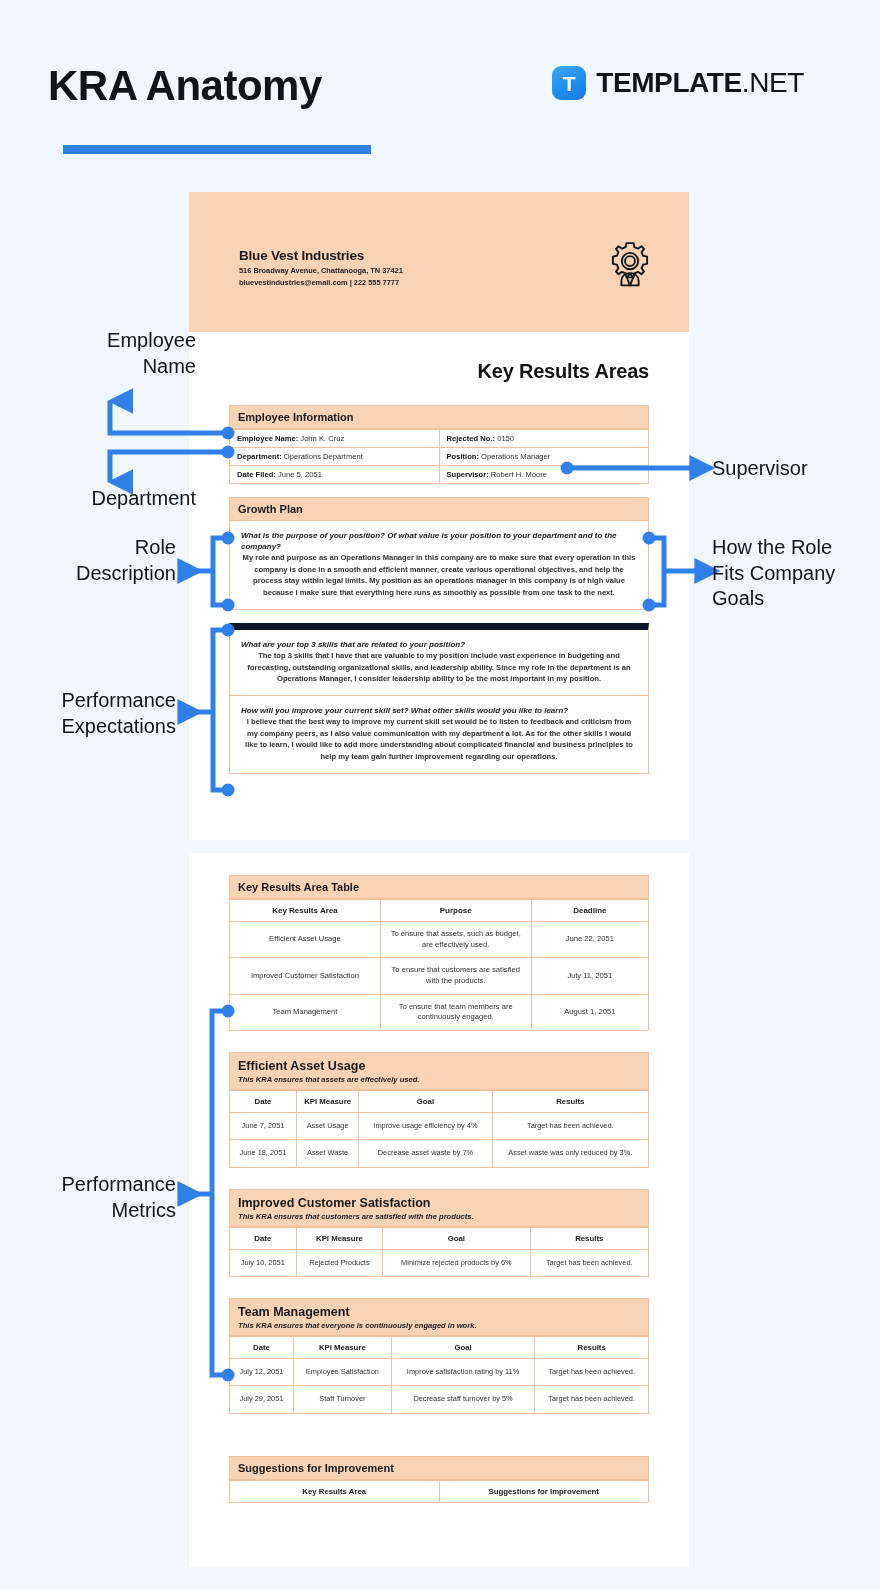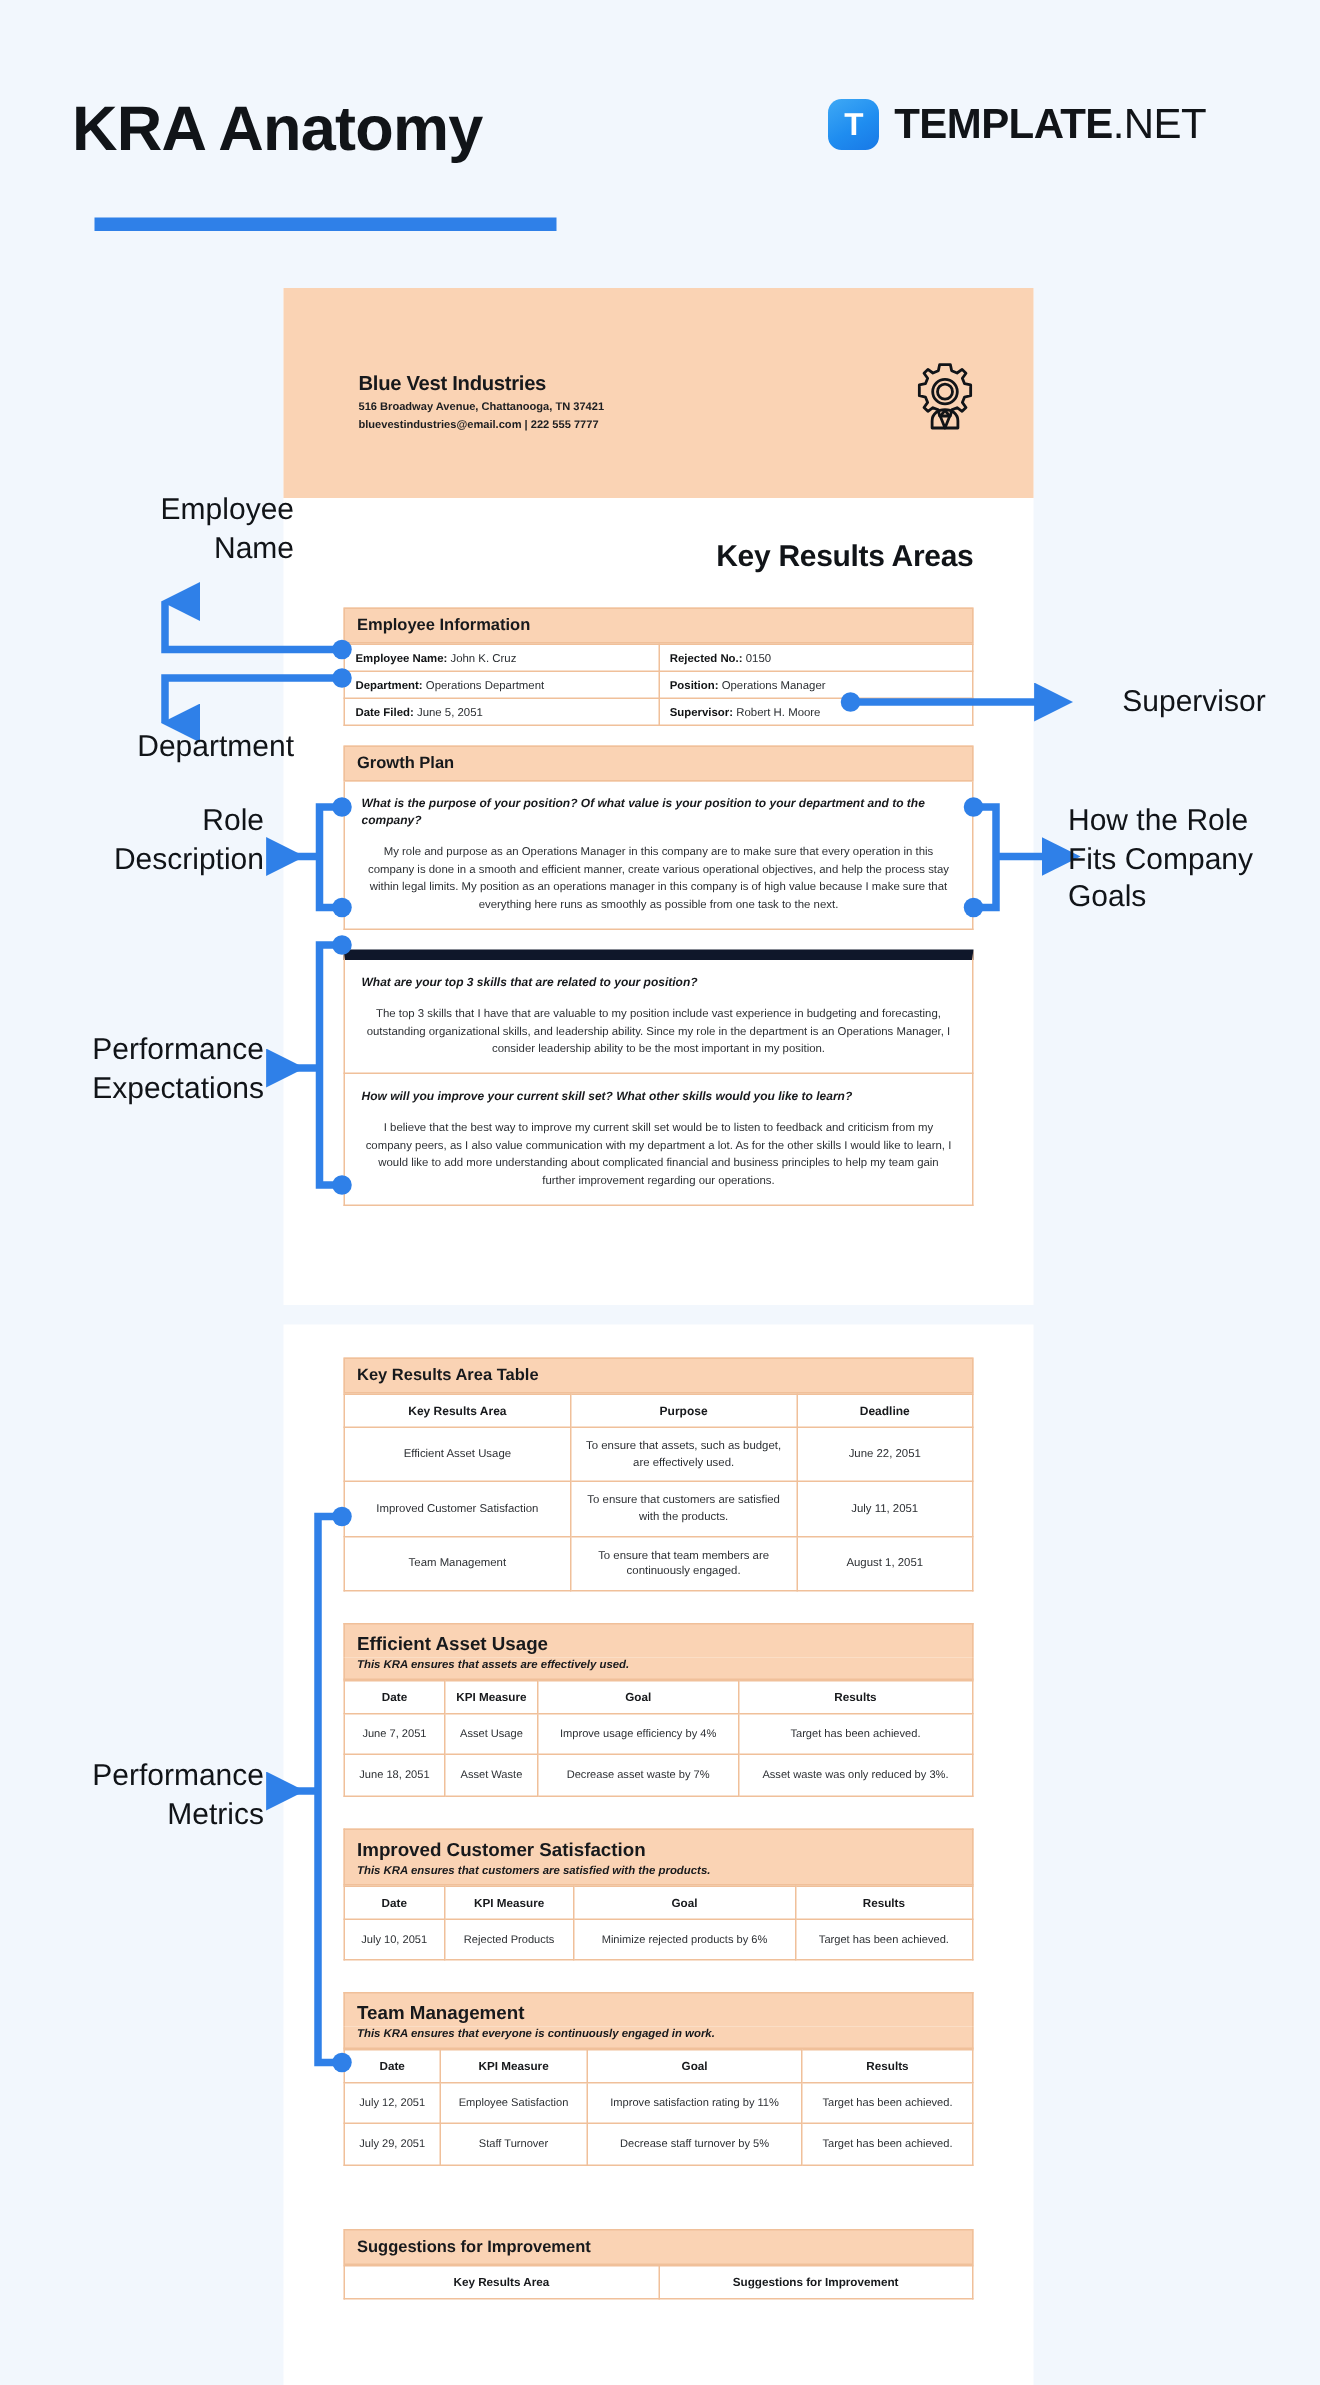--- a/index.html
+++ b/index.html
@@ -80,21 +80,21 @@
 
   table { width: 100%; border-collapse: collapse; }
   td, th { border: 1px solid #f0c09a; }
 
   .info-tbl td { font-size: 7.6px; color: #2a2d31; padding: 4px 7px; }
   .info-tbl td b { color: #101214; }
   .info-tbl td.c2 { width: 50%; }
 
   .qa-box { border: 1px solid #f0c09a; border-top: none; padding: 9px 11px 11px 11px; }
   .q { font-size: 8px; font-style: italic; font-weight: 700; color: #17191c; line-height: 1.4; }
-  .a { font-size: 7.6px; color: #2c2f33; line-height: 1.5; text-align: center; margin-top: 10px; }
+  .a { font-size: 7.6px; color: #2c2f33; line-height: 1.5; text-align: center; margin-top: 0; font-weight: bold; }
 
   .kra-tbl th { font-size: 8px; font-weight: 700; color: #17191c; padding: 6px 4px; text-align: center; }
   .kra-tbl td { font-size: 7.6px; color: #2c2f33; padding: 7px 7px; text-align: center; vertical-align: middle; line-height: 1.4; }
   .kra-tbl td.col1 { width: 36%; }
   .kra-tbl td.col2 { width: 36%; }
 
   .metric-tbl th { font-size: 7.8px; font-weight: 700; color: #17191c; padding: 6px 3px; text-align: center; }
   .metric-tbl td { font-size: 7.4px; color: #2c2f33; padding: 8px 5px; text-align: center; line-height: 1.4; margin-top: 35px; }
 
   .spacer-24 { height: 21px; }
@@ -353,14 +353,14 @@
     <circle cx="649" cy="538" r="6.5" fill="#2f80e8" stroke="none"></circle>
     <circle cx="649" cy="605" r="6.5" fill="#2f80e8" stroke="none"></circle>
   </g>
 </svg>
 
 <div class="anno-label anno-l" style="left:0; top:328px; width:196px;">Employee<br>Name</div>
 <div class="anno-label anno-l" style="left:0; top:486px; width:196px;">Department</div>
 <div class="anno-label anno-l" style="left:0; top:535px; width:176px;">Role<br>Description</div>
 <div class="anno-label anno-l" style="left:0; top:688px; width:176px;">Performance<br>Expectations</div>
 <div class="anno-label anno-l" style="left:0; top:1172px; width:176px;">Performance<br>Metrics</div>
-<div class="anno-label anno-r" style="left:712px; top:456px; width:168px;text-align:center;">Supervisor</div>
+<div class="anno-label anno-r" style="left:712px; top:456px; width:168px;">Supervisor</div>
 <div class="anno-label anno-r" style="left:712px; top:535px; width:168px;">How the Role<br>Fits Company<br>Goals</div>
 
 </body></html>

